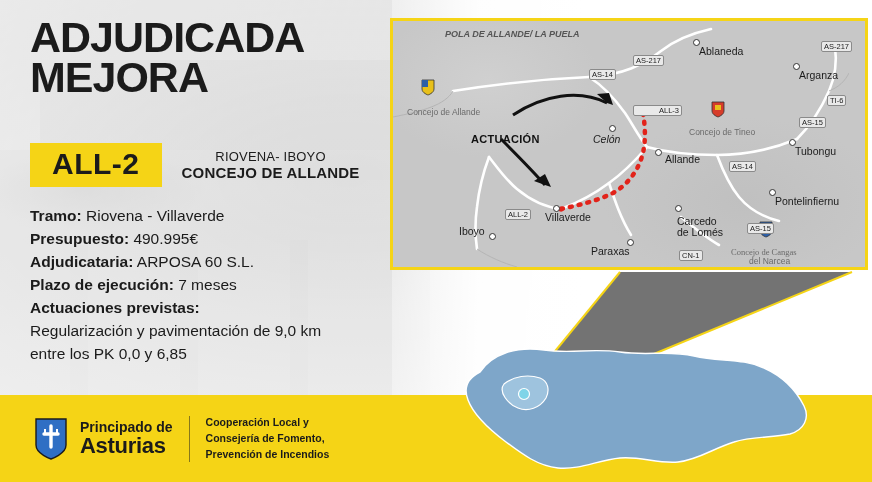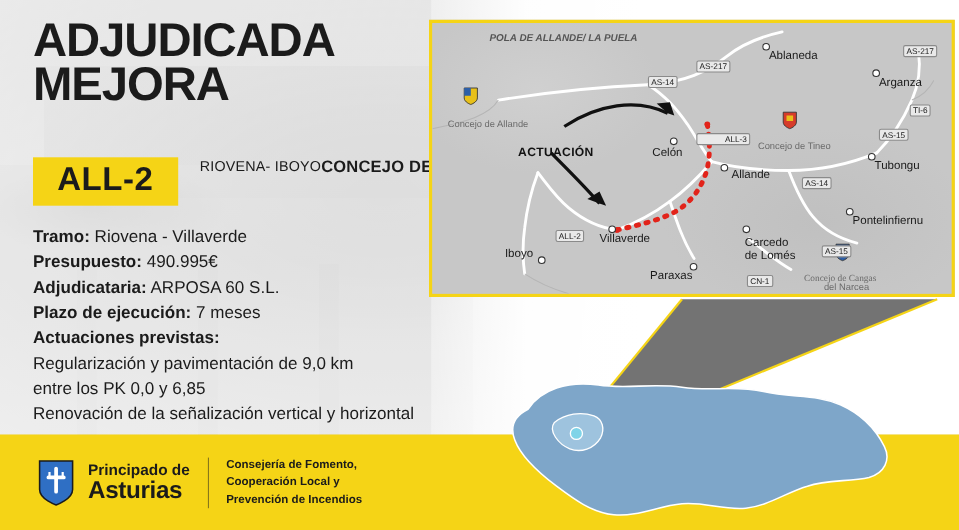--- a/index.html
+++ b/index.html
@@ -58,21 +58,21 @@
   }
   .headline .l2 { display:block; }
 
   
   .badge-row { position:absolute; left:30px; top:143px; display:flex; align-items:stretch; }
   .code-badge {
     background:#f5d416; color:#1b1b1b; font-weight:bold; font-size:30px;
     padding:4px 22px 6px 22px; display:flex; align-items:center; letter-spacing:0.5px;
   }
   .subtitle {
-    margin-left:20px; display:flex; flex-direction:row; justify-content:center;
+    margin-left:20px; display:flex; flex-direction:column; justify-content:center;
     color:#1b1b1b; text-align:center;
   }
   .subtitle .s1 { font-size:13px; letter-spacing:.2px; }
   .subtitle .s2 { font-size:15px; font-weight:bold; letter-spacing:.2px; }
 
   
   .details { position:absolute; left:30px; top:205px; width:420px; color:#1b1b1b; font-size:15.5px; line-height:1.48; }
   .details .row { white-space:nowrap; }
   .details b { font-weight:bold; }
 
@@ -158,21 +158,20 @@
     </div>
     <div class="row">
       <b>Plazo de ejecución:</b>
       <span>7 meses</span>
     </div>
     <div class="row">
       <b>Actuaciones previstas:</b>
     </div>
     <div class="row">Regularización y pavimentación de 9,0 km</div>
     <div class="row">entre los PK 0,0 y 6,85</div>
-    <div class="row">Renovación de la señalización vertical y horizontal</div>
   </div>
 
   <svg class="wedge">
     <polygon points="620,272 852,272 538,402 520,394" fill="#5a5a5a" opacity="0.85"></polygon>
     <polyline points="620,272 520,394" fill="none" stroke="#f5d416" stroke-width="2"></polyline>
     <polyline points="852,272 538,402" fill="none" stroke="#f5d416" stroke-width="2"></polyline>
   </svg>
 
   <svg class="wedge" style="z-index:2;">
     <g transform="translate(452,338) scale(1.0)">
@@ -258,39 +257,39 @@
     <div class="town-dot" style="left:396px; top:118px;"></div>
     <div class="map-label town" style="left:402px; top:124px;">Tubongu</div>
 
     <div class="town-dot" style="left:376px; top:168px;"></div>
     <div class="map-label town" style="left:382px; top:174px;">Pontelinfiernu</div>
 
     <div class="town-dot" style="left:262px; top:128px;"></div>
     <div class="map-label town" style="left:272px; top:132px;">Allande</div>
 
     <div class="town-dot" style="left:216px; top:104px;"></div>
-    <div class="map-label town" style="left:200px; top:112px;">Celón</div>
+    <div class="map-label town" style="left:200px; top:112px;font-style:italic;">Celón</div>
 
     <div class="town-dot" style="left:160px; top:184px;"></div>
     <div class="map-label town" style="left:152px; top:190px;">Villaverde</div>
 
     <div class="town-dot" style="left:96px; top:212px;"></div>
     <div class="map-label town" style="left:66px; top:204px;">Iboyo</div>
 
     <div class="town-dot" style="left:234px; top:218px;"></div>
     <div class="map-label town" style="left:198px; top:224px;">Paraxas</div>
 
     <div class="town-dot" style="left:282px; top:184px;"></div>
     <div class="map-label town" style="left:284px; top:194px;">Carcedo</div>
     <div class="map-label town" style="left:284px; top:205px;">de Lomés</div>
 
     <div class="road-shield" style="left:428px; top:20px;">AS-217</div>
     <div class="road-shield" style="left:196px; top:48px;">AS-14</div>
     <div class="road-shield" style="left:240px; top:34px;">AS-217</div>
-    <div class="road-shield" style="left:240px; top:100px;padding-left:25px;">ALL-3</div>
+    <div class="road-shield" style="left:240px; top:84px;padding-left:25px;">ALL-3</div>
     <div class="road-shield" style="left:406px; top:96px;">AS-15</div>
     <div class="road-shield" style="left:434px; top:74px;">TI-6</div>
     <div class="road-shield" style="left:336px; top:140px;">AS-14</div>
     <div class="road-shield" style="left:354px; top:202px;">AS-15</div>
     <div class="road-shield" style="left:286px; top:229px;">CN-1</div>
     <div class="road-shield" style="left:112px; top:188px;">ALL-2</div>
   </div>
 
   <div class="footer">
     <div class="footer-inner">
@@ -298,20 +297,20 @@
         <path d="M2,2 H32 V28 C32,37 17,42 17,42 C17,42 2,37 2,28 Z" fill="#2f6fc4" stroke="#1b1b1b" stroke-width="1.4"></path>
         <path d="M17,9 L17,30 M10,17 L24,17" stroke="#ffffff" stroke-width="3.4" stroke-linecap="round"></path>
         <path d="M11,12 L11,18 M23,12 L23,18" stroke="#ffffff" stroke-width="2"></path>
       </svg>
       <div class="brand">
         <div class="b1">Principado de</div>
         <div class="b2">Asturias</div>
       </div>
       <div class="vdiv"></div>
       <div class="conseje">
+        <div>Cooperación Local y</div>
         <div>Consejería de Fomento,</div>
-        <div>Cooperación Local y</div>
         <div>Prevención de Incendios</div>
       </div>
     </div>
   </div>
 
 </div>
 
 </body></html>

